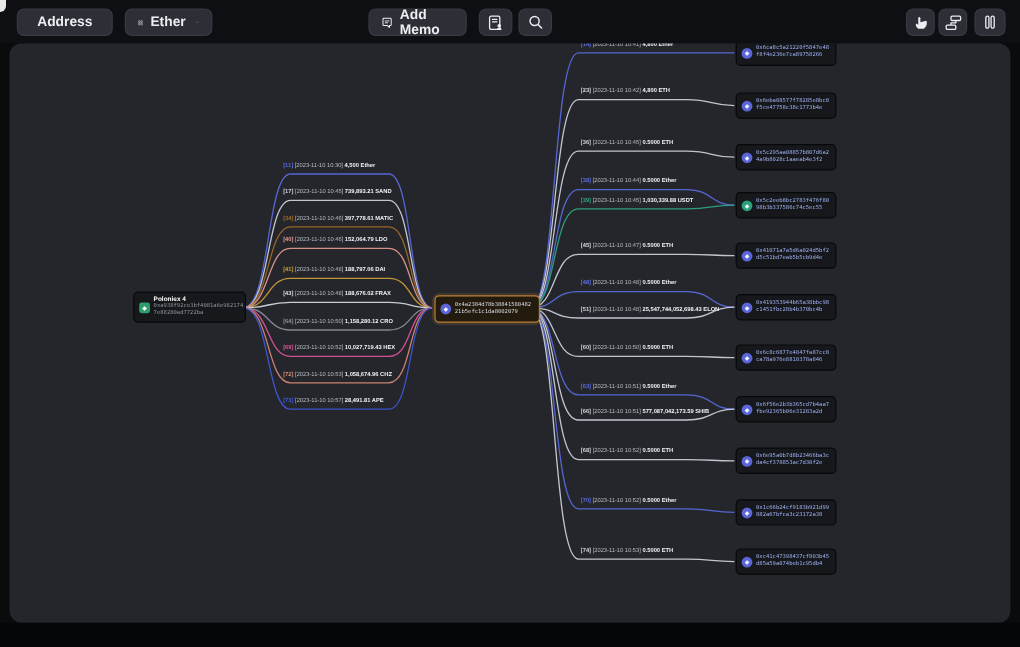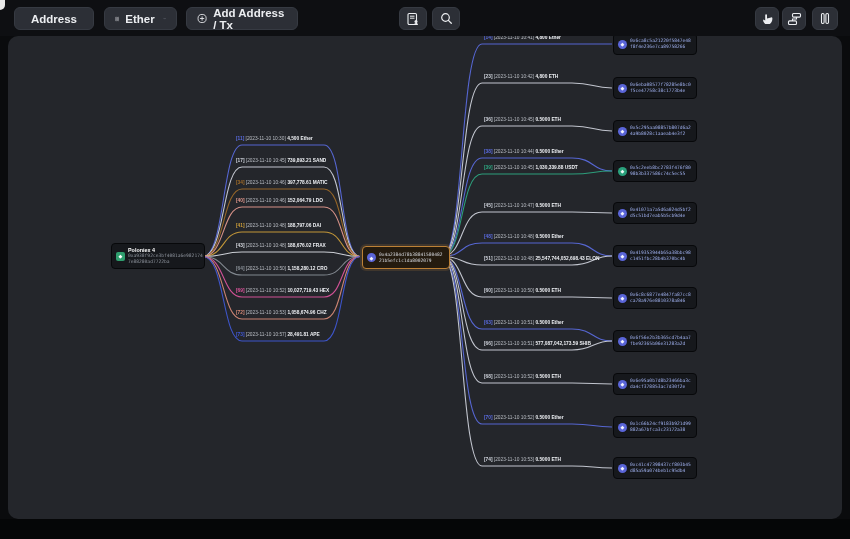--- a/index.html
+++ b/index.html
@@ -69,29 +69,29 @@
         <rect x="6.8" y="1.2" width="4" height="4" rx="0.8" fill="none" stroke="#eceef1" stroke-width="1.1"></rect>
         <rect x="1.2" y="6.8" width="4" height="4" rx="0.8" fill="none" stroke="#eceef1" stroke-width="1.1"></rect>
         <rect x="6.8" y="6.8" width="4" height="4" rx="0.8" fill="none" stroke="#eceef1" stroke-width="1.1"></rect>
       </svg>
       <span>Ether</span>
       <svg class="chev" width="9" height="9" viewBox="0 0 9 9">
         <polyline points="1.5,3 4.5,6.2 7.5,3" fill="none" stroke="#9aa0aa" stroke-width="1.2"></polyline>
       </svg>
     </div>
 
-    <div class="tbtn" style="left:186px; width:112px;">
-      <svg width="13" height="13" viewBox="0 0 13 13">
-        <circle cx="6.5" cy="6.5" r="5.2" fill="none" stroke="#eceef1" stroke-width="1.1"></circle>
-        <line x1="6.5" y1="3.8" x2="6.5" y2="9.2" stroke="#eceef1" stroke-width="1.1"></line>
-        <line x1="3.8" y1="6.5" x2="9.2" y2="6.5" stroke="#eceef1" stroke-width="1.1"></line>
-      </svg>
-      <span>Add Address / Tx</span>
-    </div>
-
+
+    <div class="tbtn" style="left:307px; width:82px;">
+      <svg width="12" height="12" viewBox="0 0 12 12">
+        <path d="M1.5 2 Q1.5 1 2.5 1 H9.5 Q10.5 1 10.5 2 V8 Q10.5 9 9.5 9 H8.5 L8.5 11 L6.3 9 H2.5 Q1.5 9 1.5 8 Z" fill="none" stroke="#eceef1" stroke-width="1.1" stroke-linejoin="round"></path>
+        <line x1="3.5" y1="4" x2="8.5" y2="4" stroke="#eceef1" stroke-width="1"></line>
+        <line x1="3.5" y1="6" x2="7" y2="6" stroke="#eceef1" stroke-width="1"></line>
+      </svg>
+      <span>Add Memo</span>
+    </div>
 
     <div class="tbtn iconbtn" style="left:399px; width:28px;">
       <svg width="14" height="14" viewBox="0 0 14 14">
         <rect x="2" y="1.5" width="8.5" height="11" rx="1.2" fill="none" stroke="#eceef1" stroke-width="1.1"></rect>
         <line x1="4" y1="4.2" x2="8.5" y2="4.2" stroke="#eceef1" stroke-width="1"></line>
         <line x1="4" y1="6.2" x2="8.5" y2="6.2" stroke="#eceef1" stroke-width="1"></line>
         <circle cx="10" cy="9.5" r="1.5" fill="#eceef1"></circle>
         <path d="M8 13 Q8 11 10 11 Q12 11 12 13 Z" fill="#eceef1"></path>
       </svg>
     </div>

